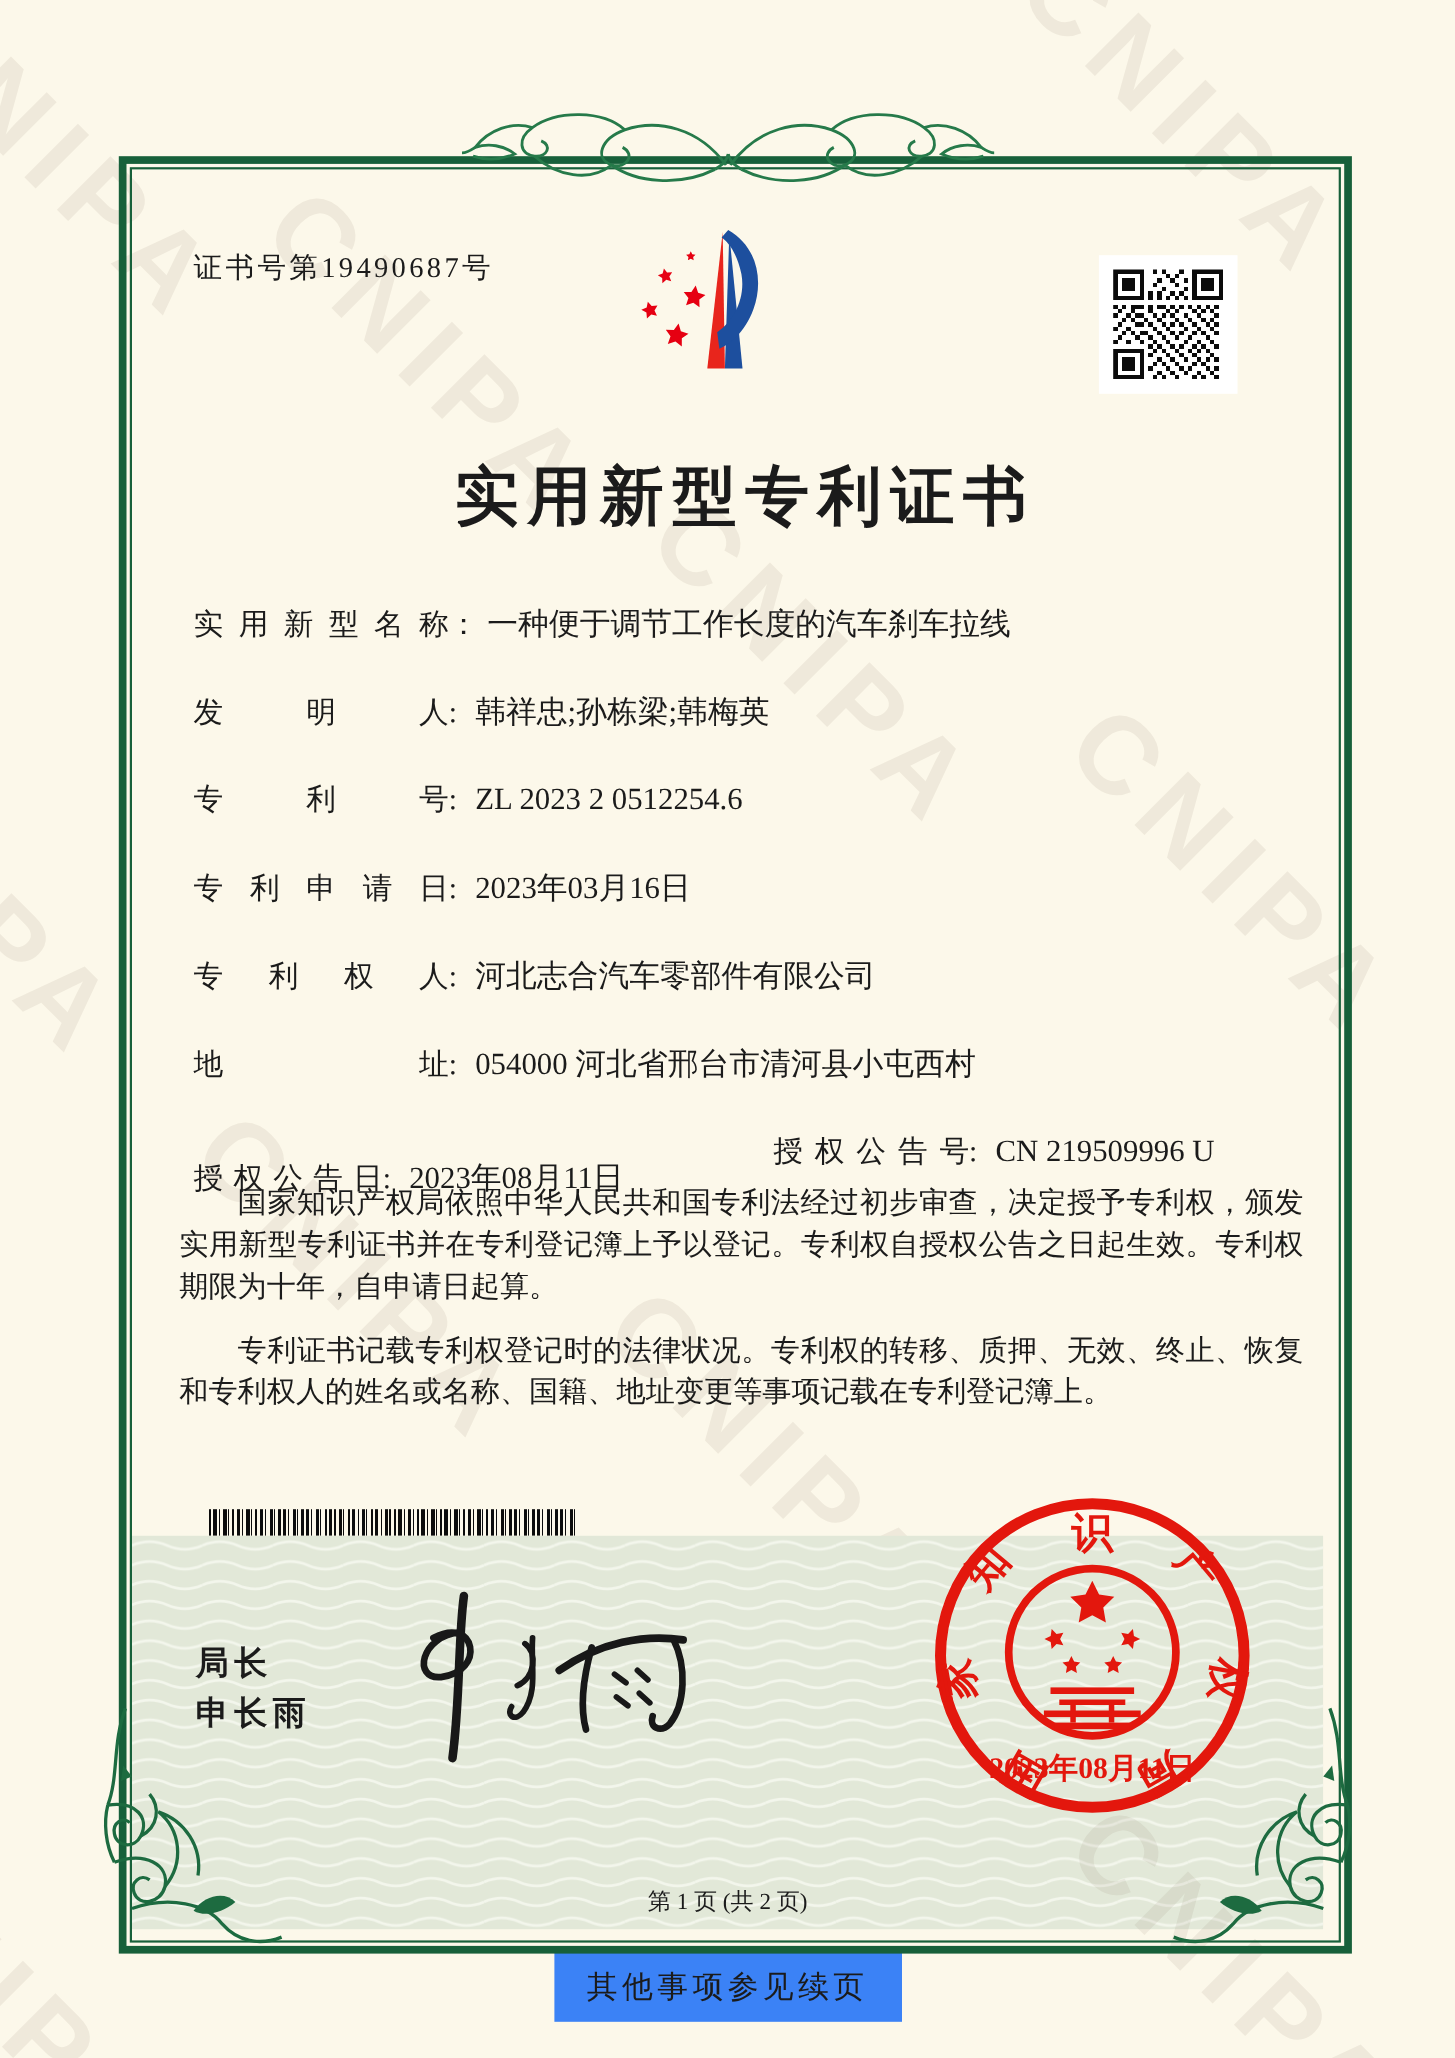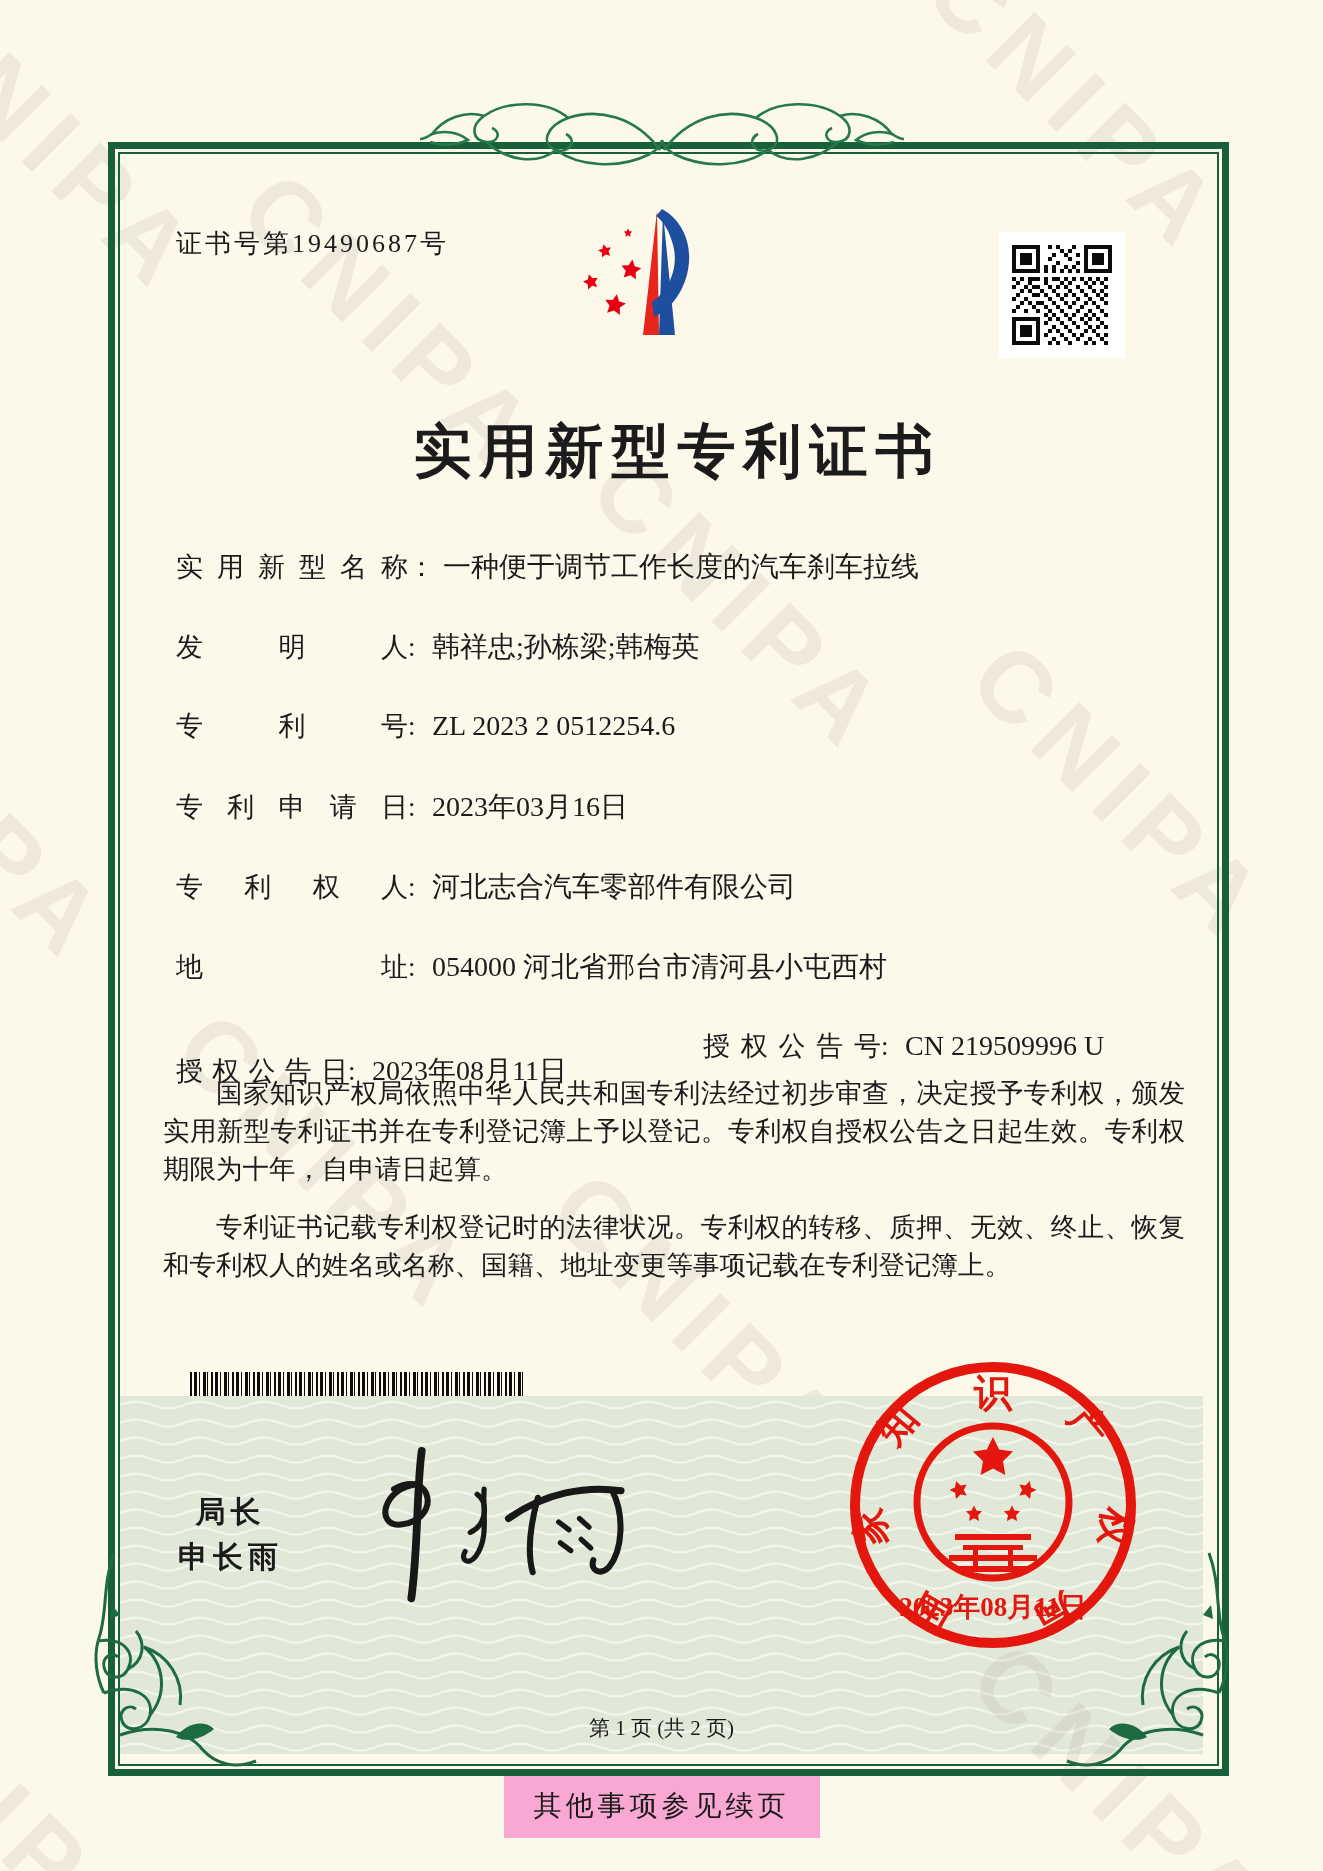--- a/index.html
+++ b/index.html
@@ -50,27 +50,27 @@
   .paras p + p{margin-top:20px;}
   .barcode{position:absolute; left:190px; top:1372px; width:334px; height:24px;
     background:repeating-linear-gradient(90deg,
       #0c0c0c 0 2px, transparent 2px 4px,
       #0c0c0c 4px 7px, transparent 7px 9px,
       #0c0c0c 9px 10px, transparent 10px 13px,
       #0c0c0c 13px 16px, transparent 16px 17px,
       #0c0c0c 17px 18px, transparent 18px 21px);}
   .signer{position:absolute; left:178px; top:1492px;
     font-family:"Liberation Sans",sans-serif; font-weight:600; font-size:30px; letter-spacing:5px;}
-  .signer div{height:45px;text-align:center;}
+  .signer div{height:45px;}
   .signature{position:absolute; left:368px; top:1432px;}
   .seal{position:absolute; left:842px; top:1354px;}
   .seal text{font-family:"Liberation Serif","DejaVu Serif",serif;}
   .page-info{position:absolute; left:0; right:0; top:1714px; text-align:center; font-size:21px;}
   .note-box{position:absolute; left:50%; top:1774px; transform:translateX(-50%);
-    background:#f9a8d4; padding:13px 30px; font-size:28px; letter-spacing:4px; white-space:nowrap;}
+    background:#3b82f6; padding:13px 30px; font-size:28px; letter-spacing:4px; white-space:nowrap;}
 </style>
 </head>
 <body>
 
 <div class="page">
 
   <div class="wm" style="left:-40px;top:-30px;">CNIPA</div>
   <div class="wm" style="left:985px;top:-70px;">CNIPA</div>
   <div class="wm" style="left:300px;top:150px;">CNIPA</div>
   <div class="wm" style="left:650px;top:430px;">CNIPA</div>

